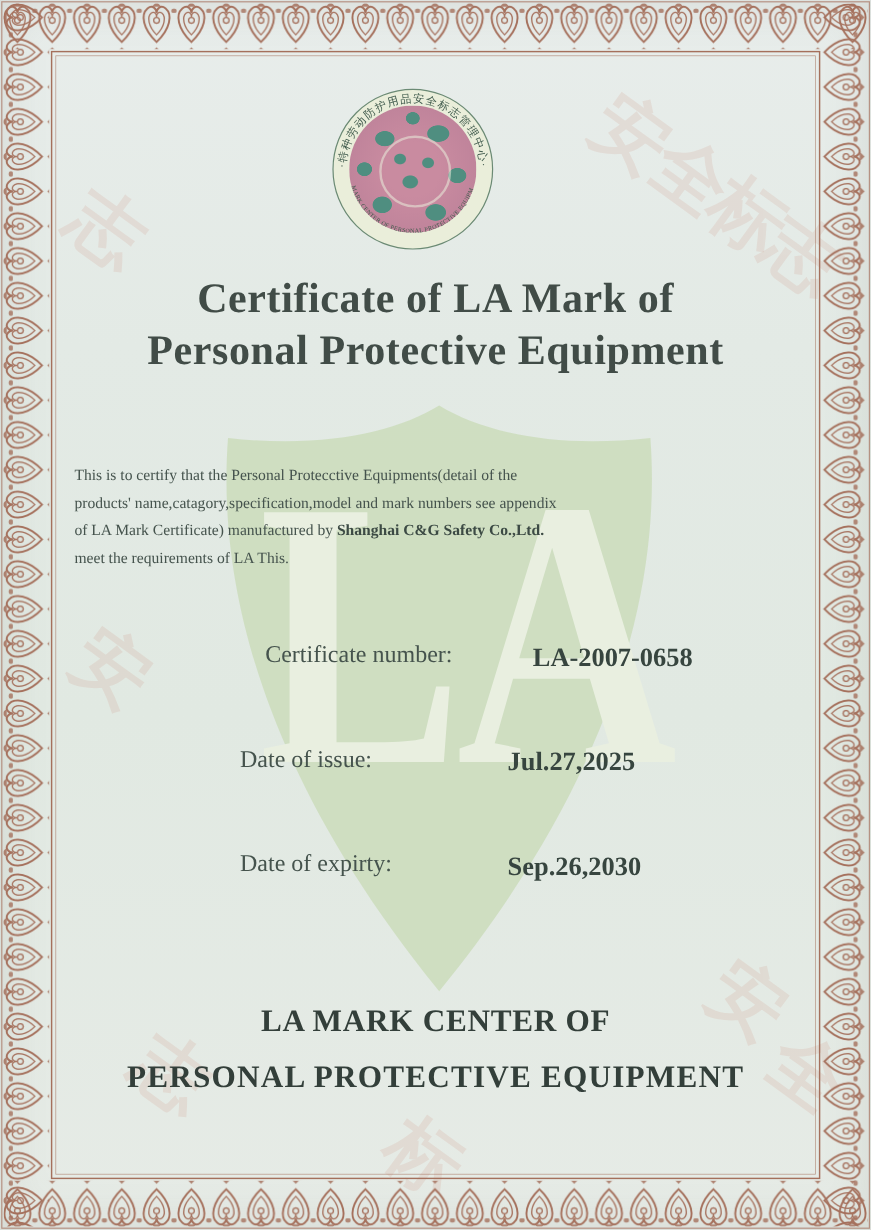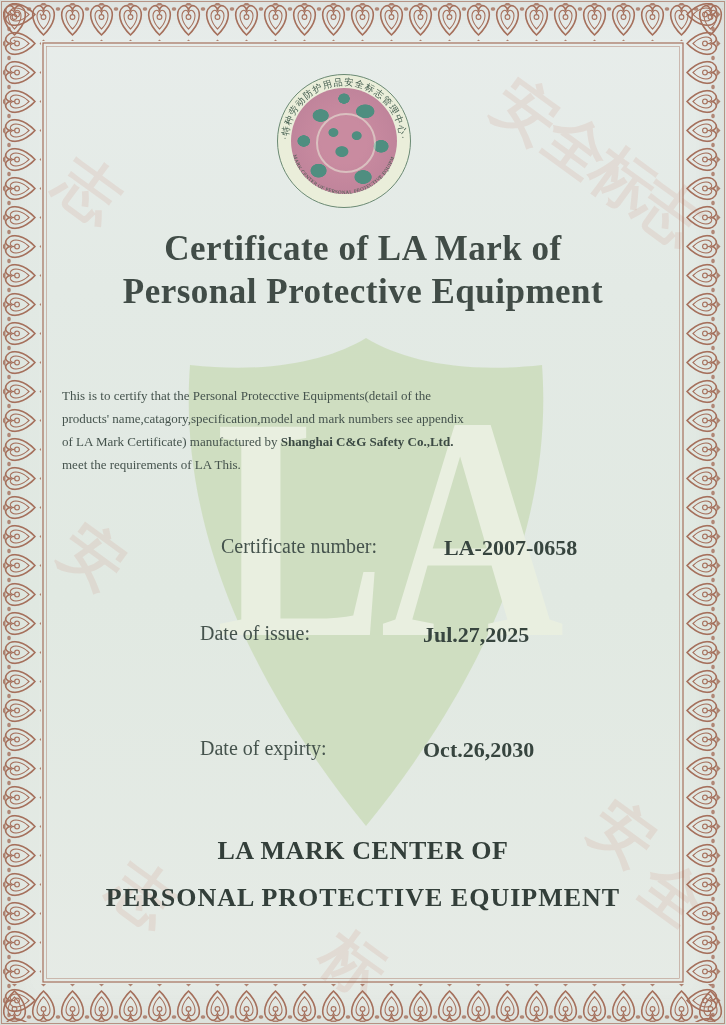--- a/index.html
+++ b/index.html
@@ -44,21 +44,21 @@
   .seal-text-svg text{fill:var(--seal-ink);font-family:"Liberation Serif",serif;}
   .title{position:absolute;left:0;top:227px;width:100%;z-index:3;text-align:center;
          font-weight:bold;font-size:35px;line-height:43px;color:var(--title-ink);
          letter-spacing:.5px;}
   .body-text{position:absolute;left:62px;top:384px;z-index:3;font-size:13px;
              line-height:23px;color:var(--ink);white-space:nowrap;}
   .body-text .b{font-weight:bold;color:#3c4a44;}
   .info-row{position:absolute;left:200px;z-index:3;display:flex;font-size:20px;color:var(--ink);}
   .info-row .lbl{width:223px;}
   .info-row .val{font-weight:bold;font-size:22px;color:#37453f;}
-  .row-0{top:535px;margin-left:21px;} .row-1{top:622px;justify-content:center;} .row-2{top:709px;margin-top:28px;}
+  .row-0{top:535px;margin-left:21px;} .row-1{top:622px;justify-content:center;} .row-2{top:709px;}
   .footer{position:absolute;left:0;top:836px;width:100%;z-index:3;text-align:center;
           font-weight:bold;font-size:26px;color:#333f3a;letter-spacing:.6px;}
   .footer .f2{margin-top:17px;letter-spacing:1px;}
 </style>
 </head>
 <body>
 
 <div class="page">
 
   <span class="wm-char" style="left:495px;top:70px">安</span>
@@ -111,21 +111,21 @@
   <div class="info-row row-0">
     <span class="lbl">Certificate number:</span>
     <span class="val">LA-2007-0658</span>
   </div>
   <div class="info-row row-1">
     <span class="lbl">Date of issue:</span>
     <span class="val">Jul.27,2025</span>
   </div>
   <div class="info-row row-2">
     <span class="lbl">Date of expirty:</span>
-    <span class="val">Oct.26,2030</span>
+    <span class="val">Sep.26,2030</span>
   </div>
 
   <div class="footer">
     <div class="f1">LA MARK CENTER OF</div>
     <div class="f2">PERSONAL PROTECTIVE EQUIPMENT</div>
   </div>
 
   <svg class="border-svg" width="726" height="1025" viewBox="0 0 726 1025">
     <defs>
       <g id="heartMotif">

